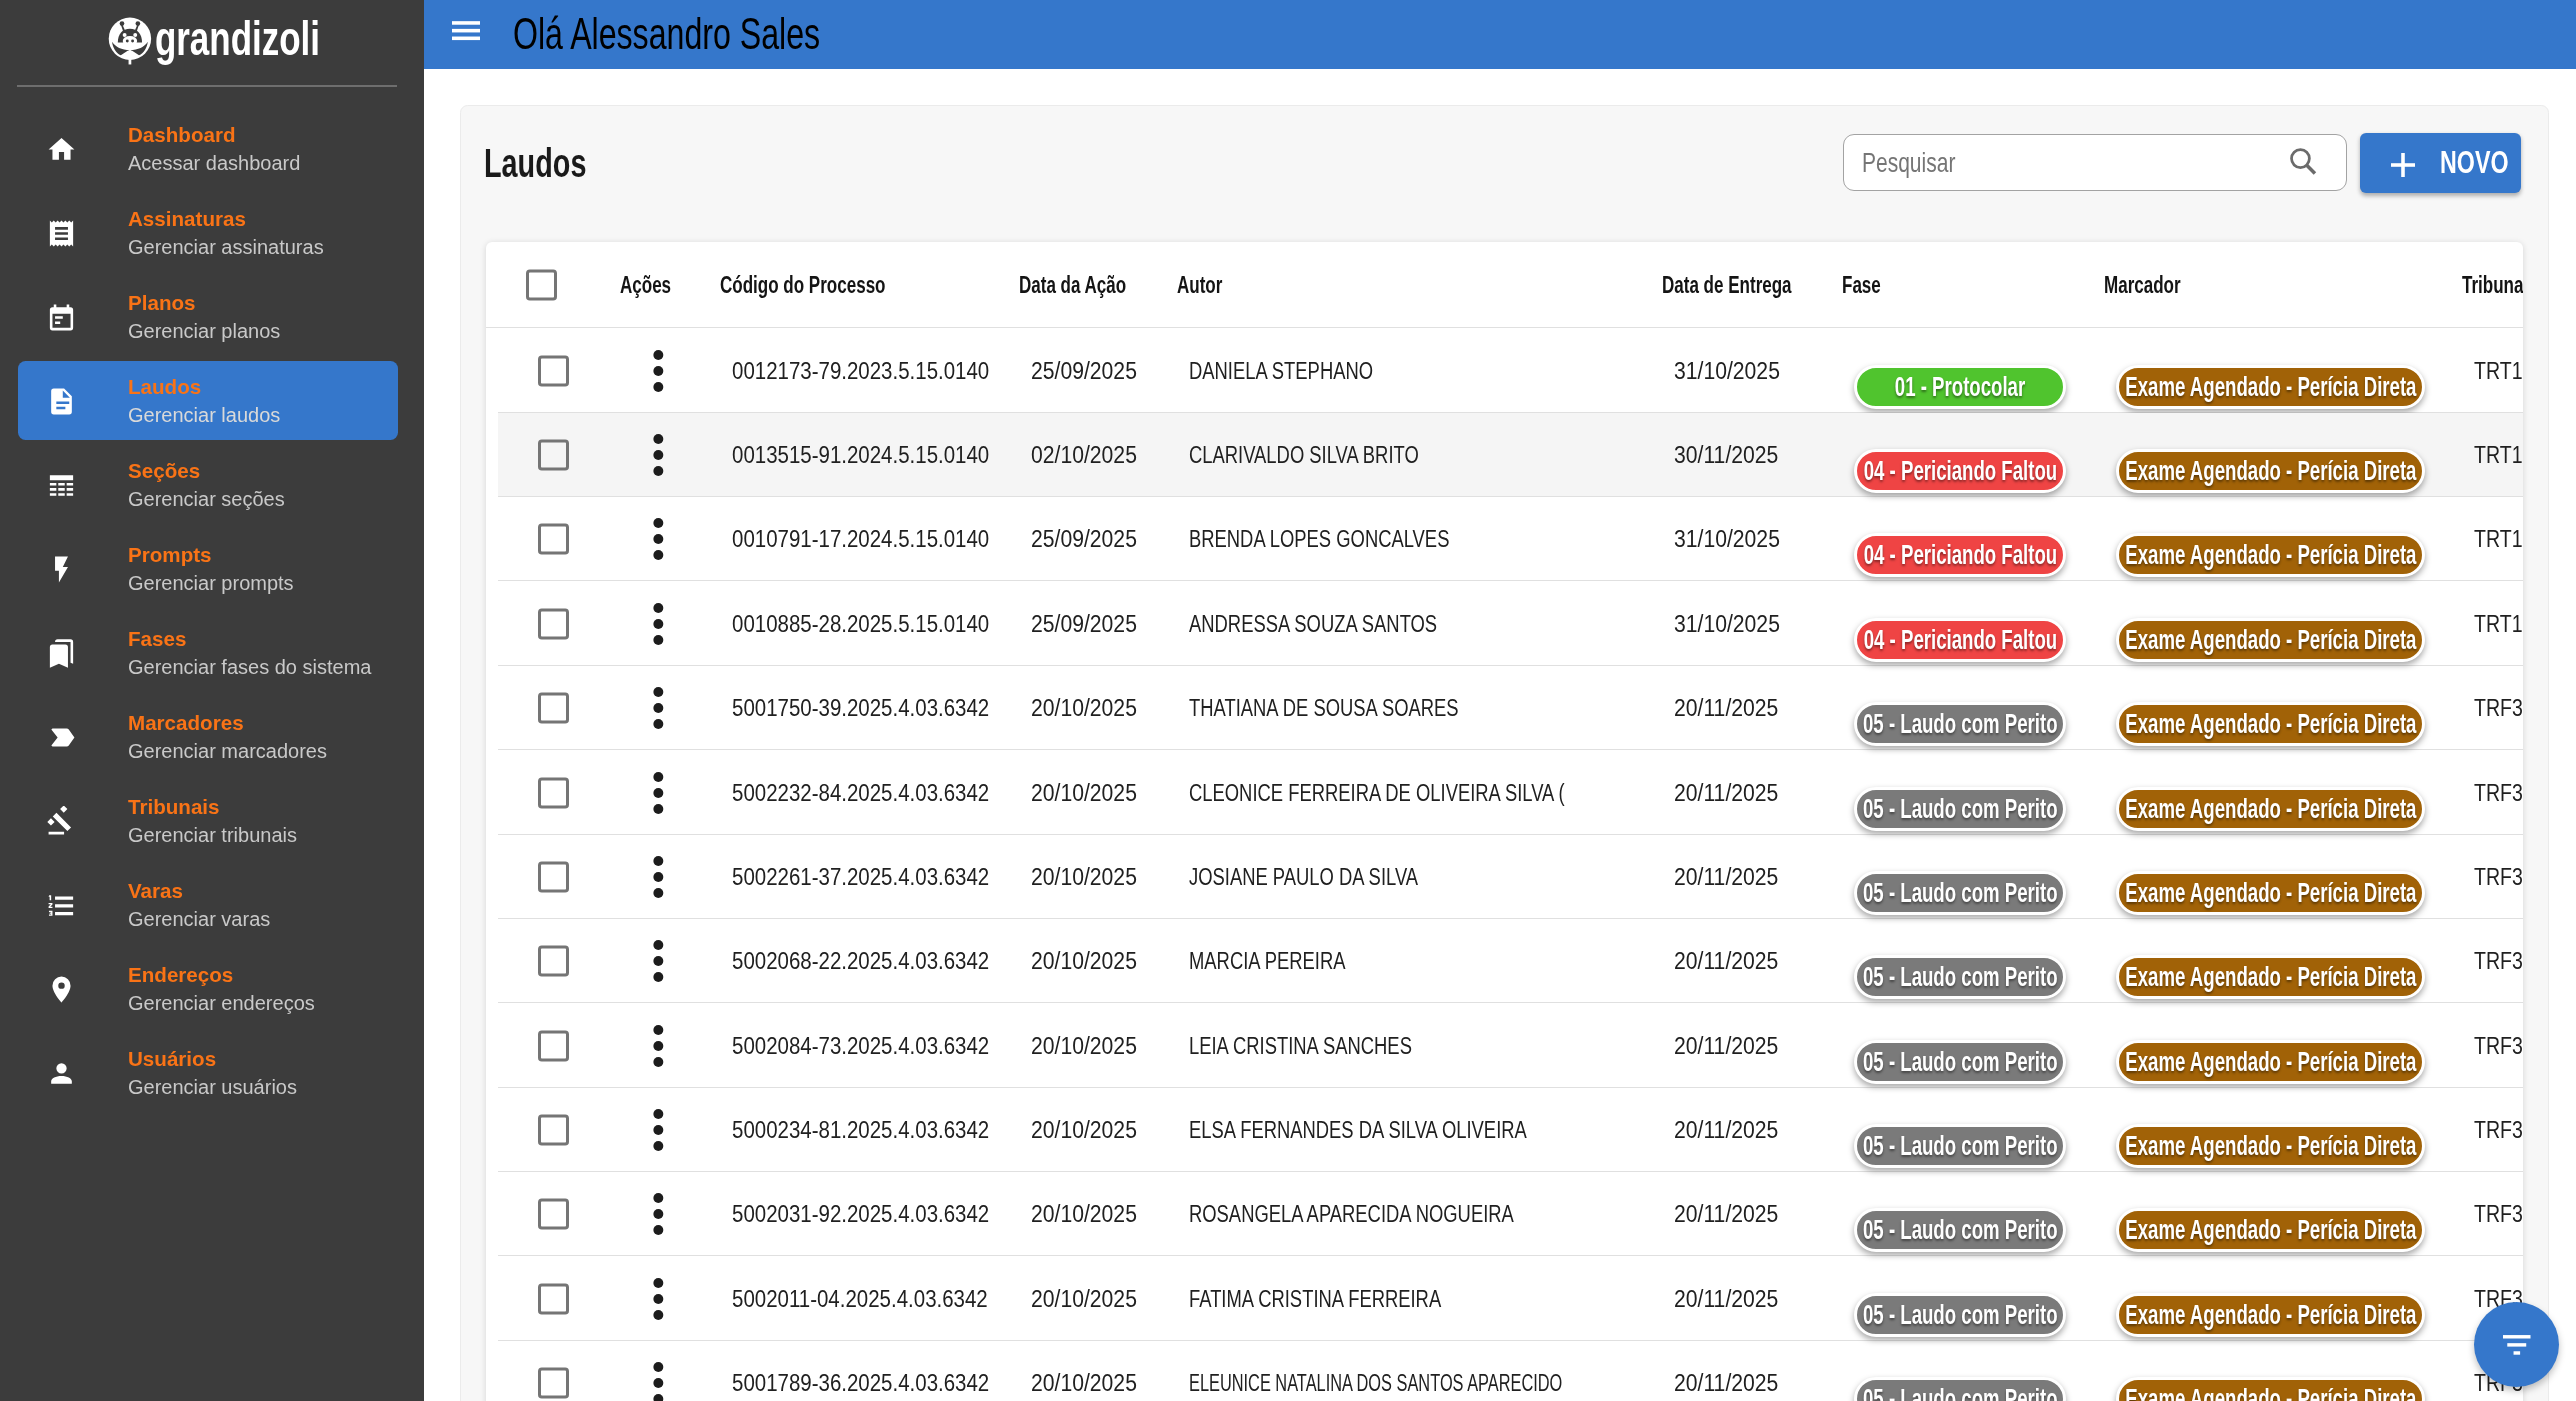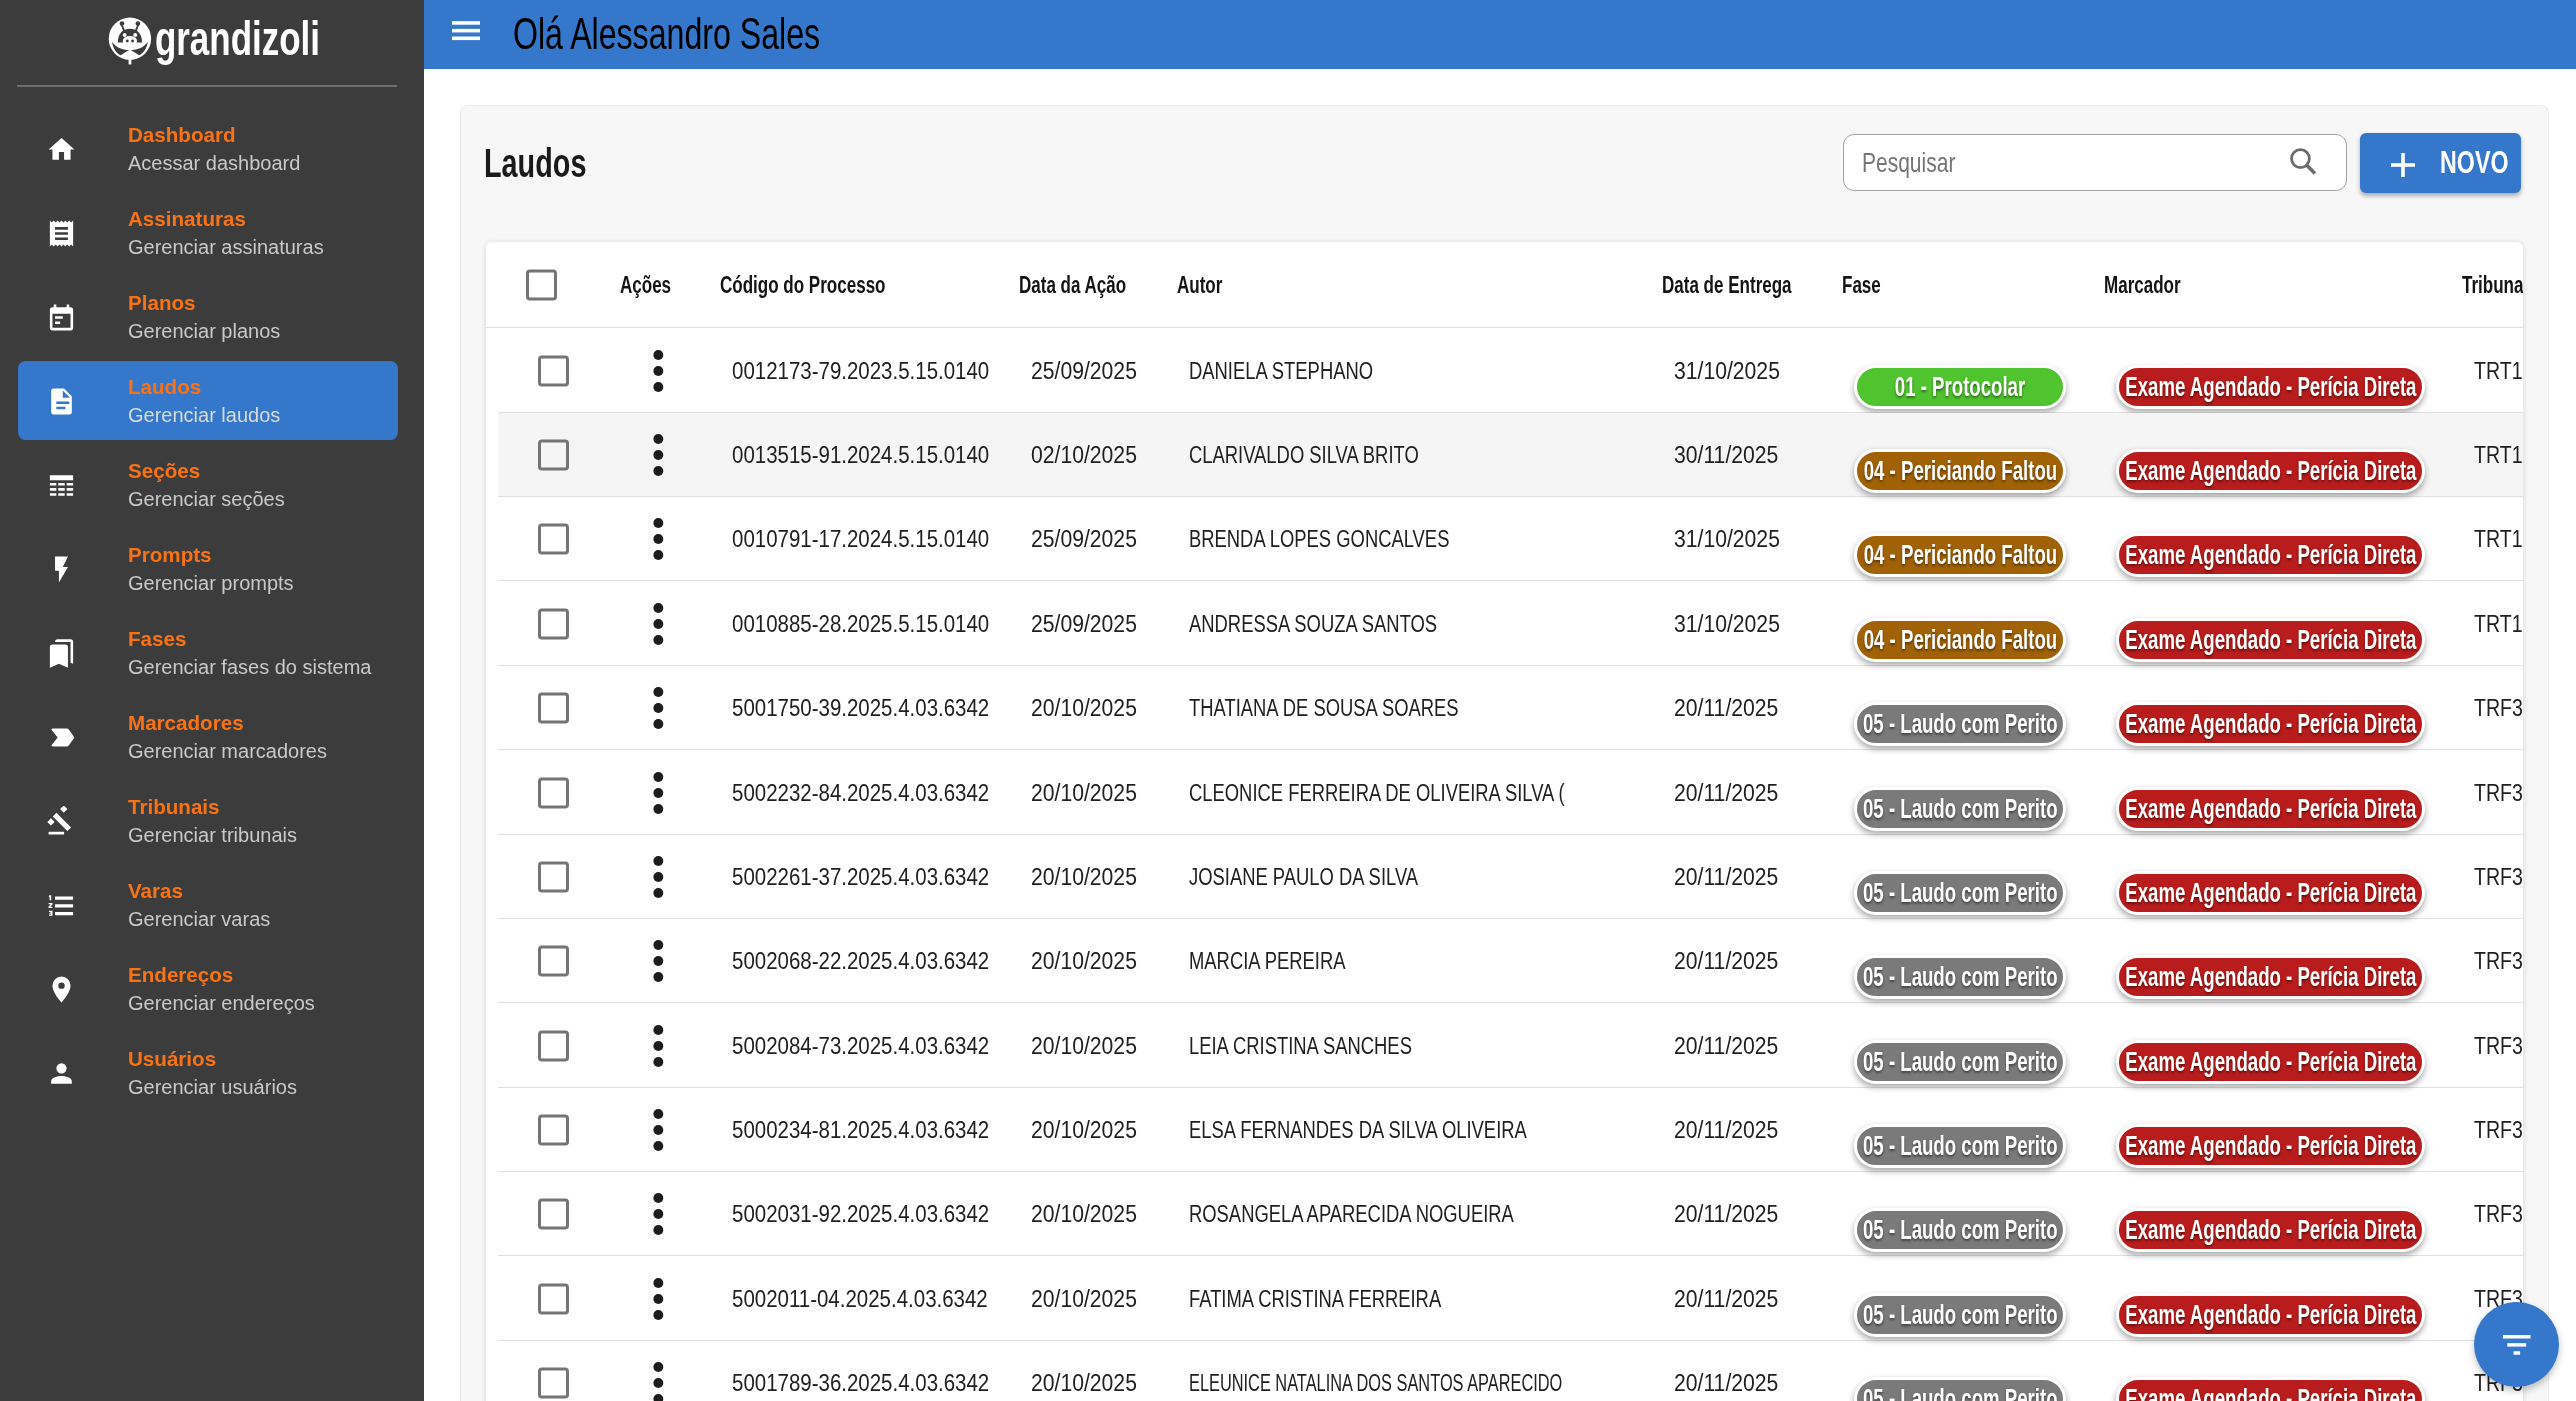--- a/index.html
+++ b/index.html
@@ -51,23 +51,23 @@
   .name span i { font-style:normal; display:inline-block; transform:scaleX(0.889); transform-origin:0 50%; }
   .trib span { transform:scaleX(0.85); }
   .kebab { position:absolute; left:155px; top:50%; transform:translateY(-50%); width:10.7px; height:43px; }
   .c-cod { left:234px; } .c-dat { left:533px; } .c-aut { left:691px; }
   .c-ent { left:1176px; } .c-tri { left:1976px; }
   .chip { position:absolute; top:50%; transform:translateY(-50%); height:44px; border:3.1px solid #fff;
     border-radius:22px; box-shadow:0 3.1px 6.9px rgba(0,0,0,.35); display:flex; align-items:center; justify-content:center;margin-top:16px; }
   .chip span { display:inline-block; font-size:28px; font-weight:700; color:#fff; white-space:nowrap;
     transform:scaleX(0.665); transform-origin:50% 50%; text-shadow:0 2.3px 3.1px rgba(0,0,0,.45); }
   .fase { left:1356px; width:212px; }
-  .marc { left:1618px; width:309px; background:#b91c1c; }
+  .marc { left:1618px; width:309px; background:#a16207; }
   .f-green { background:#50C42E; }
-  .f-mag { background:#a16207;justify-content:center; }
+  .f-mag { background:#ef4444;justify-content:center; }
   .f-gray { background:#7A7A7A; }
   #fab { position:absolute; left:2474px; top:1302px; width:85px; height:85px; border-radius:50%;
     background:#3577CB; box-shadow:0 3.8px 7.6px rgba(0,0,0,.25); z-index:6; }
   #fab svg { position:absolute; left:29px; top:33px; width:27.5px; height:20px; }
 </style>
 </head>
 <body>
 <div id="sidebar">
   <svg id="logo" width="222" height="53" viewBox="0 0 290 70">
     <circle cx="30" cy="30" r="28" fill="#fff"></circle>

